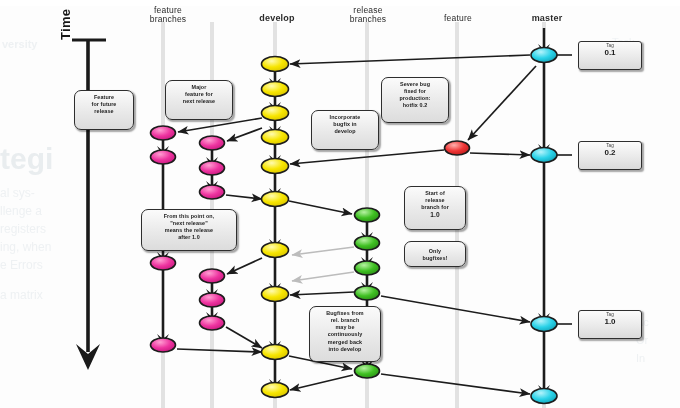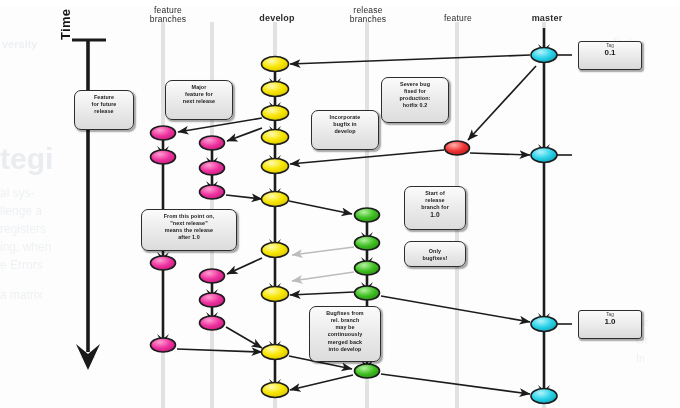--- a/index.html
+++ b/index.html
@@ -346,18 +346,22 @@
     <div>may be</div>
     <div>continuously</div>
     <div>merged back</div>
     <div>into develop</div>
   </div>
 
   <div class="tagbox" style="left:578px;top:41px;width:64px;height:29px;">
     <div class="t-lbl">Tag</div>
     <div class="t-val">0.1</div>
   </div>
+  <div class="tagbox" style="left:578px;top:141px;width:64px;height:29px;">
+    <div class="t-lbl">Tag</div>
+    <div class="t-val">0.2</div>
+  </div>
   <div class="tagbox" style="left:578px;top:310px;width:64px;height:29px;">
     <div class="t-lbl">Tag</div>
     <div class="t-val">1.0</div>
   </div>
 
 </div>
 
 </body></html>

